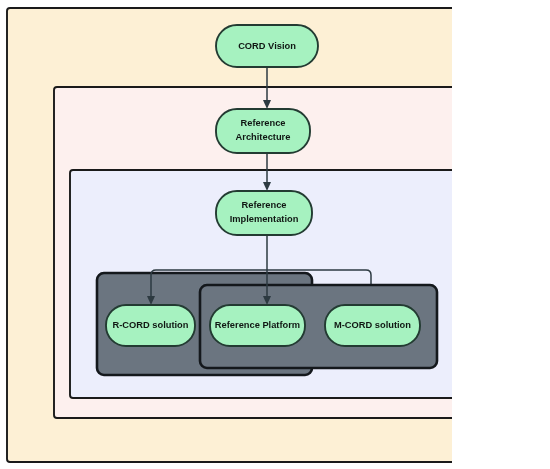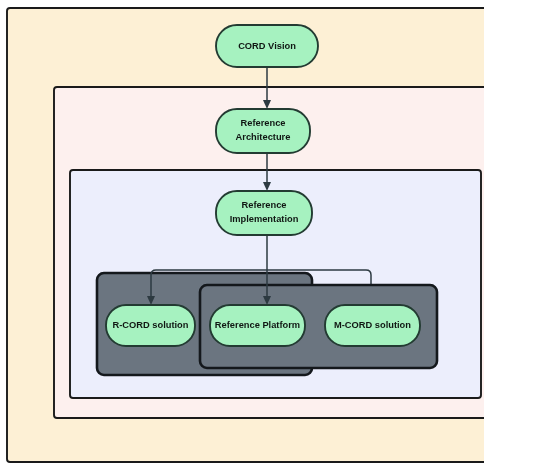--- a/index.html
+++ b/index.html
@@ -9,21 +9,20 @@
   }
   body {
     font-family: "Liberation Sans", sans-serif;
   }
   #diagram-root {
     position: relative;
     width: 452px;
     height: 469px;
     overflow: hidden;
     background: #ffffff;
-    padding-left: 32px;
   }
   #diagram-svg {
     position: absolute;
     left: 0;
     top: 0;
     width: 550px;
     height: 469px;
     display: block;
   }
   .cluster-rect {

